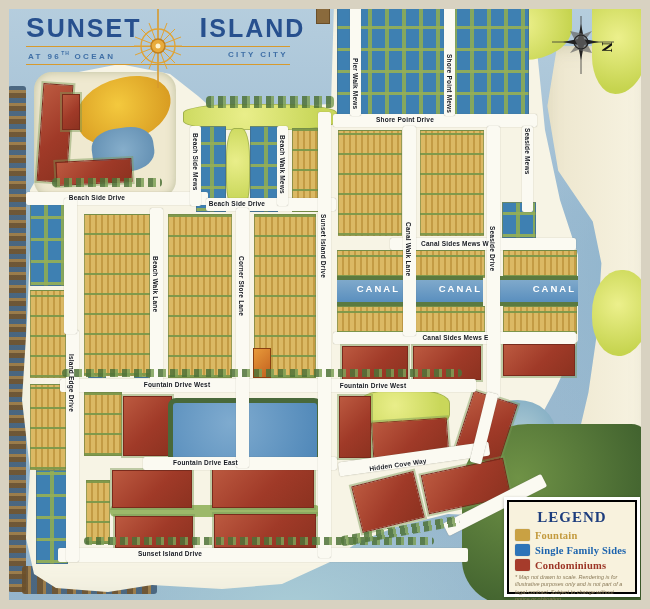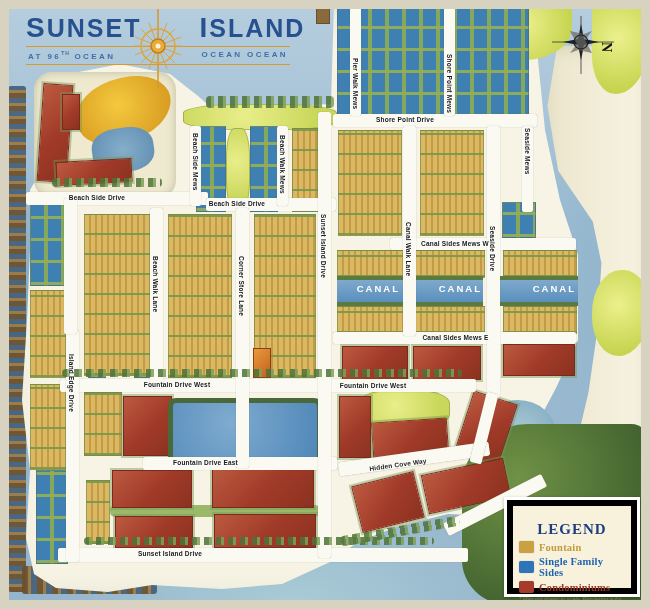--- a/index.html
+++ b/index.html
@@ -41,21 +41,21 @@
   .v{writing-mode:vertical-rl;}
   .clabel{position:absolute;font:bold 9.5px/1 "Liberation Sans",sans-serif;color:#ffffff;letter-spacing:2px;z-index:30;text-align:right;}
   .header{position:absolute;left:26px;top:12px;width:264px;z-index:40;color:#27508e;}
   .trow{display:flex;align-items:baseline;justify-content:space-between;}
   .tword{font-family:Liberation Sans, sans-serif;font-size:25px;font-weight:bold;letter-spacing:2px;text-transform:uppercase;display:inline-block;}
   .tword::first-letter{font-size:28px;}
   .grule{height:1px;background:#d79a2d;margin:2px 0;}
   .subrow{display:flex;justify-content:space-between;font:bold 8px "Liberation Sans",sans-serif;color:#3f6fa6;letter-spacing:2.4px;padding:1px 2px;}
   .supx{font-size:5px;vertical-align:super;letter-spacing:1px;}
   .legend{position:absolute;left:504px;top:497px;width:136px;height:100px;background:#ffffff;padding:3px;box-sizing:border-box;z-index:45;box-shadow:0 1px 3px rgba(0,0,0,.3);}
-  .legend-inner{border:6px solid #000000;background:#f8f2dd;width:100%;height:100%;box-sizing:border-box;padding:15px 6px;}
+  .legend-inner{border:2px solid #000000;background:#f8f2dd;width:100%;height:100%;box-sizing:border-box;padding:7px 6px;}
   .legend-title{font-family:"Liberation Serif",serif;font-weight:bold;font-size:15px;color:#1d3d7d;text-align:center;letter-spacing:1px;}
   .litem{display:flex;align-items:center;gap:5px;margin-top:3px;}
   .swatch{width:15px;height:12px;border-radius:2px;flex:0 0 auto;box-shadow:0 0 1px rgba(0,0,0,.4);}
   .litext{font-family:"Liberation Serif",serif;font-weight:bold;font-size:10.5px;letter-spacing:.2px;}
   .disc{font:italic 5.5px/1.35 "Liberation Sans",sans-serif;color:#8a7a58;margin-top:3px;}
   .compass{position:absolute;left:552px;top:16px;z-index:40;}
   .frameborder{position:absolute;inset:0;border:9px solid #d8d2c1;z-index:60;pointer-events:none;}
   .medallion{position:absolute;left:101px;top:-8px;z-index:41;}
 </style>
 </head>
@@ -194,21 +194,21 @@
 
   <div class="header">
     <div class="trow">
       <span class="tword">Sunset</span>
       <span style="width:58px;flex:0 0 auto;"></span>
       <span class="tword">Island</span>
     </div>
     <div class="grule"></div>
     <div class="subrow">
       <span><span>AT 96</span><span class="supx">TH</span>&nbsp;<span>OCEAN</span></span>
-      <span>OCEAN OCEAN</span>
+      <span>CITY CITY</span>
     </div>
     <div class="grule"></div>
     <svg class="medallion" width="62" height="84" viewBox="0 0 62 84">
       <line x1="31" y1="0" x2="31" y2="84" stroke="#d79a2d" stroke-width="1.6"></line>
       <g stroke="#e0a437" stroke-width="1">
         <line x1="7" y1="42" x2="55" y2="42"></line>
         <line x1="14" y1="25" x2="48" y2="59"></line>
           <line x1="48" y1="25" x2="14" y2="59"></line>
         <line x1="22" y1="19" x2="40" y2="65"></line>
           <line x1="40" y1="19" x2="22" y2="65"></line>

